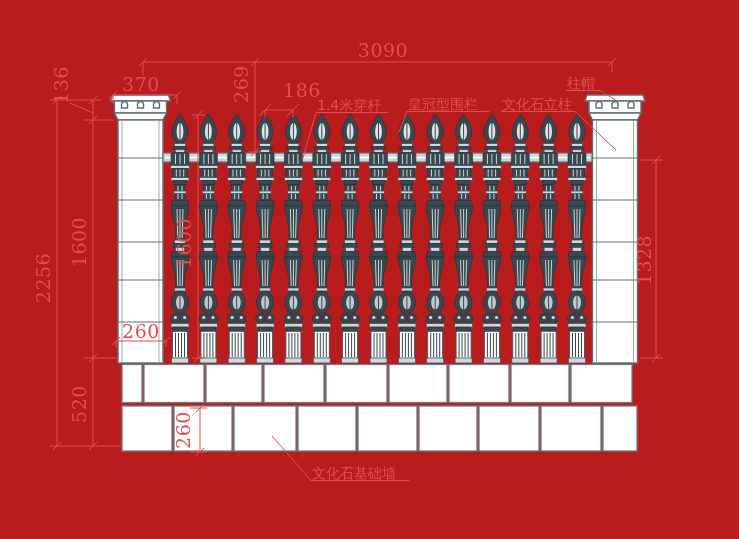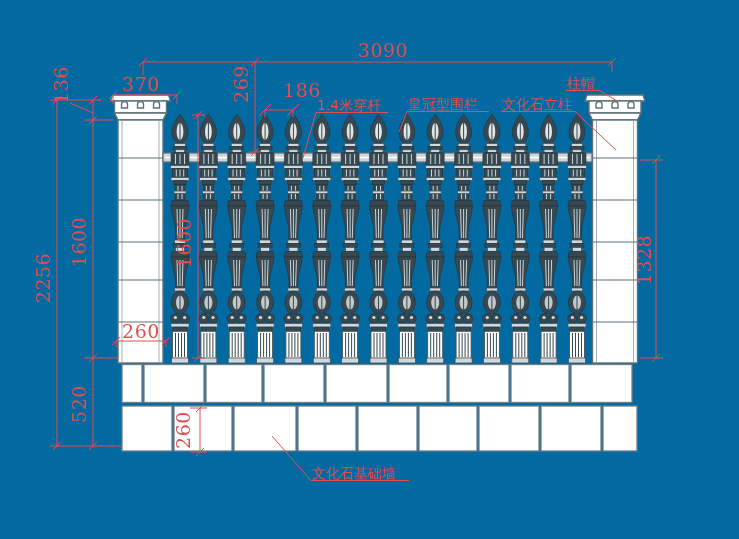--- a/index.html
+++ b/index.html
@@ -1,16 +1,16 @@
 <!DOCTYPE html>
 <html><head>
 <meta charset="utf-8">
 <style>
   html,body{margin:0;padding:0;background:#ffffff;}
-  .canvas{position:relative;width:739px;height:539px;background:#0369a1;overflow:hidden;
+  .canvas{position:relative;width:739px;height:539px;background:#b91c1c;overflow:hidden;
           font-family:"DejaVu Sans",sans-serif;}
   svg{display:block;}
   
   .blk{fill:#ffffff;stroke:#6e7f88;stroke-width:1.3;}
   .col{fill:#ffffff;stroke:#5f7078;stroke-width:1.4;}
   .thin{stroke:#8a9aa3;stroke-width:.8;fill:none;}
   .divl{stroke:#5f7078;stroke-width:1.1;}
   .railf{fill:#cdd6da;stroke:#5f7078;stroke-width:1.2;}
   
   .bd{fill:#374850;stroke:#263238;stroke-width:.6;}

